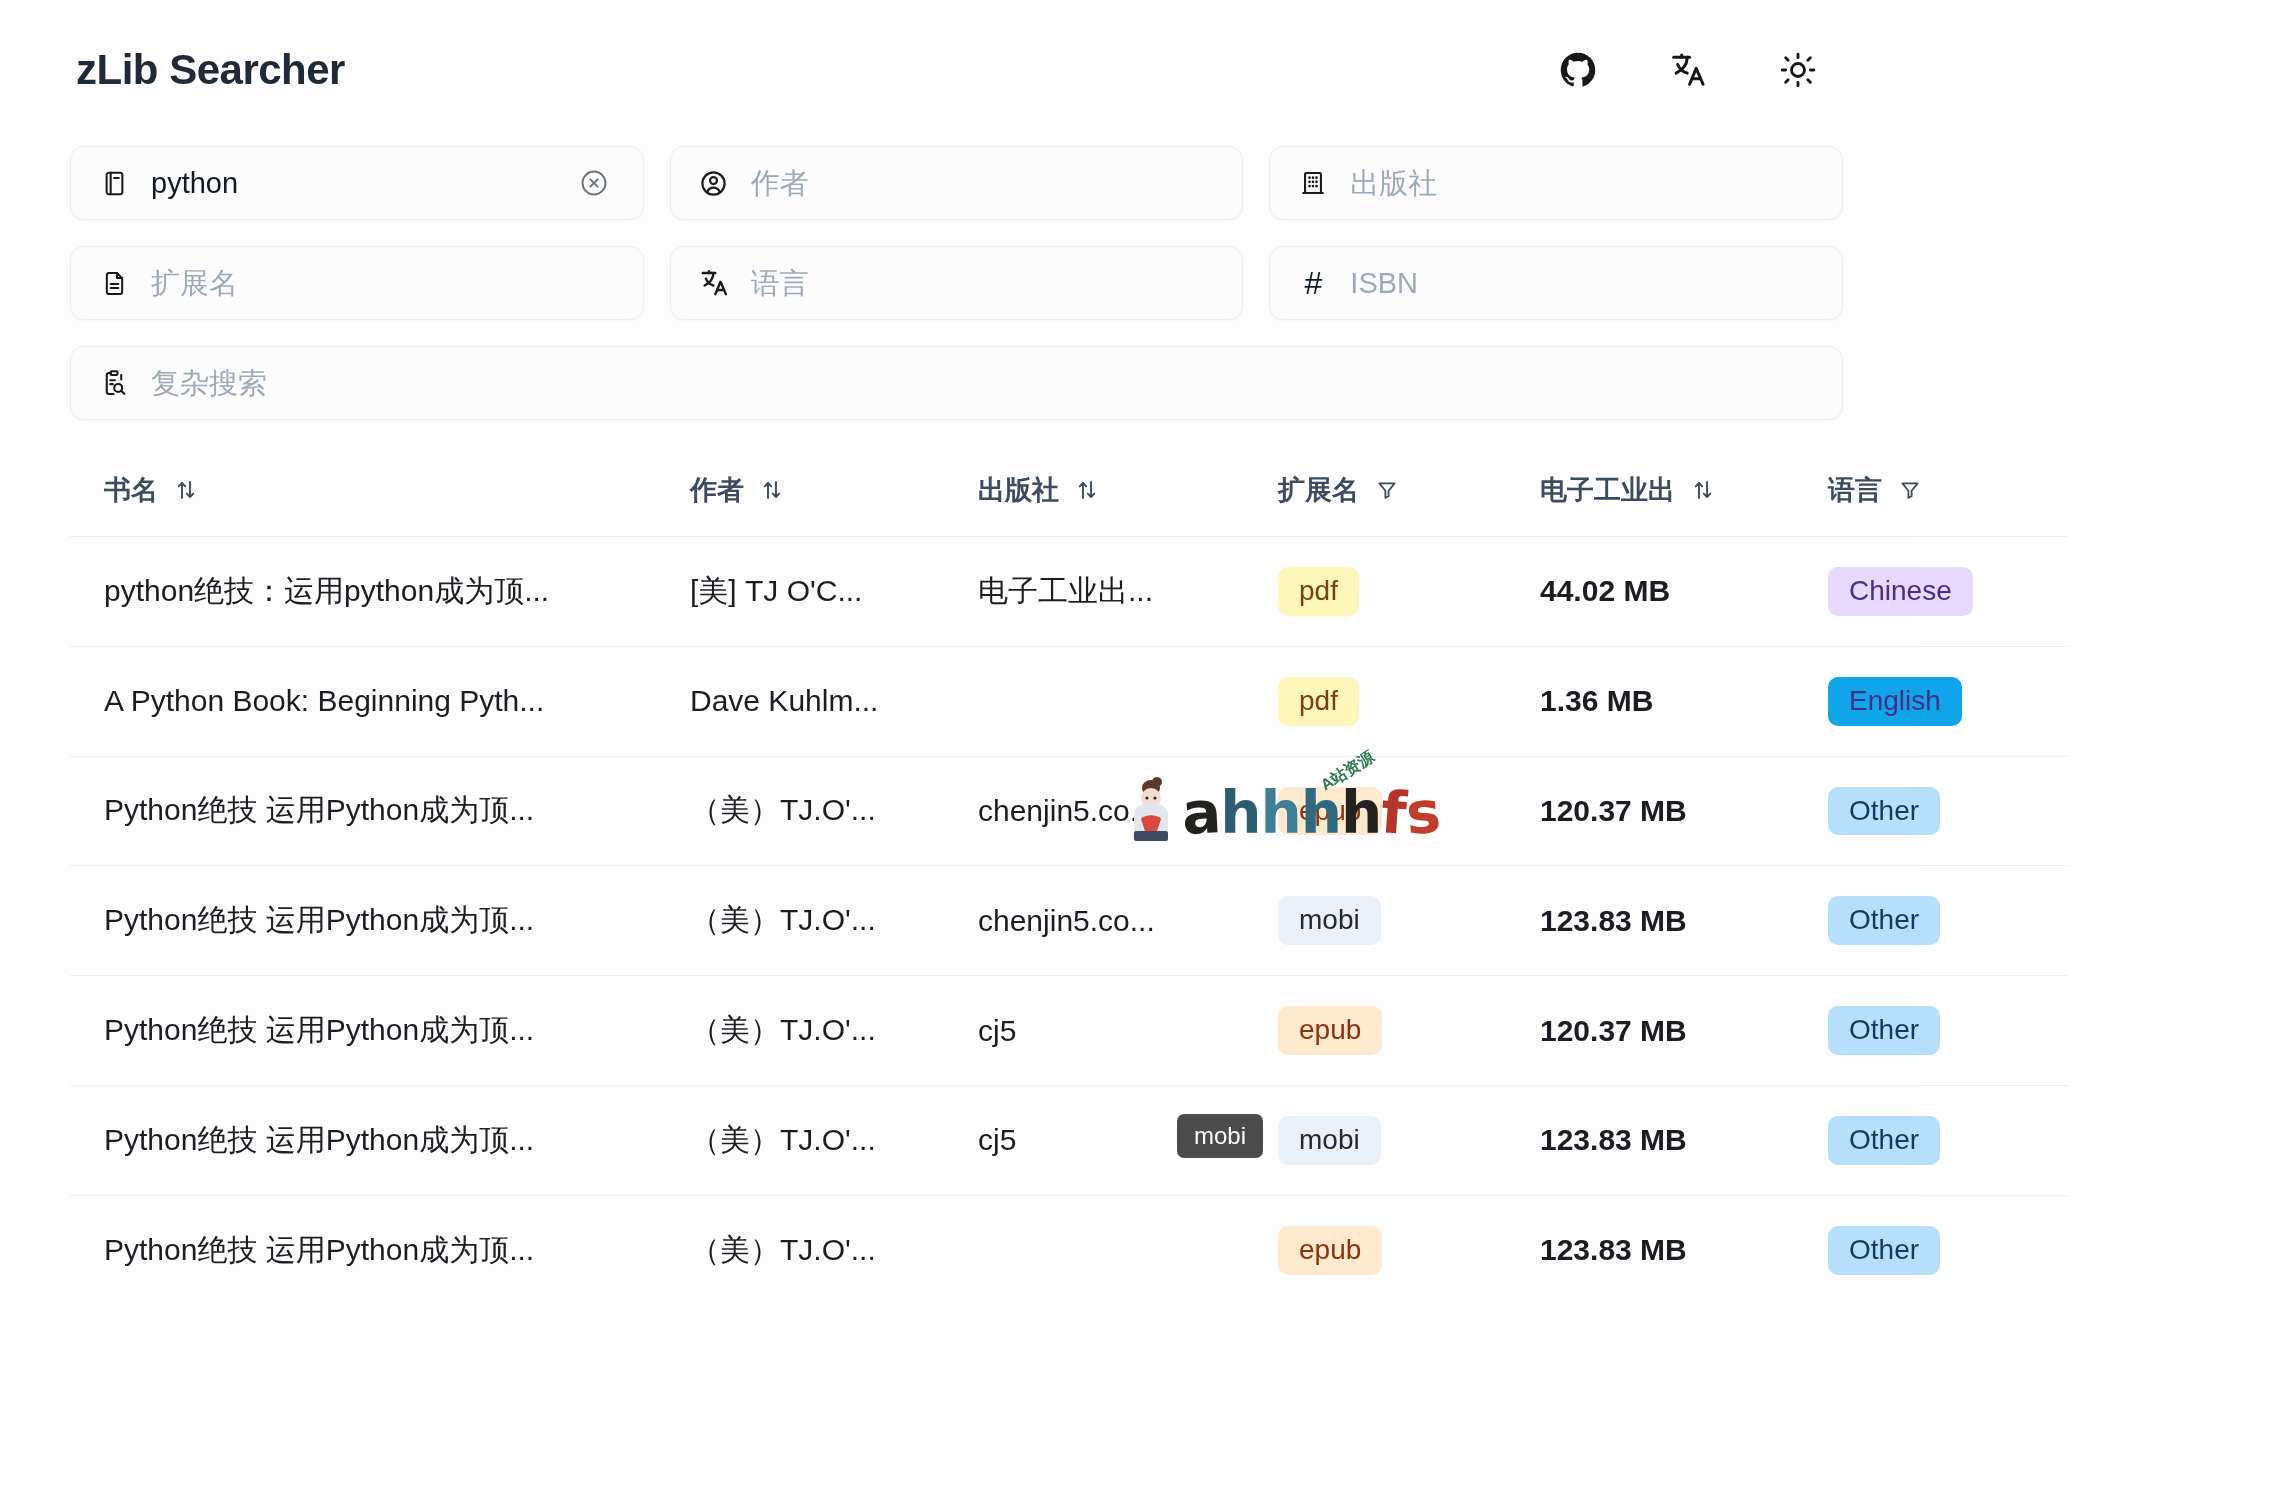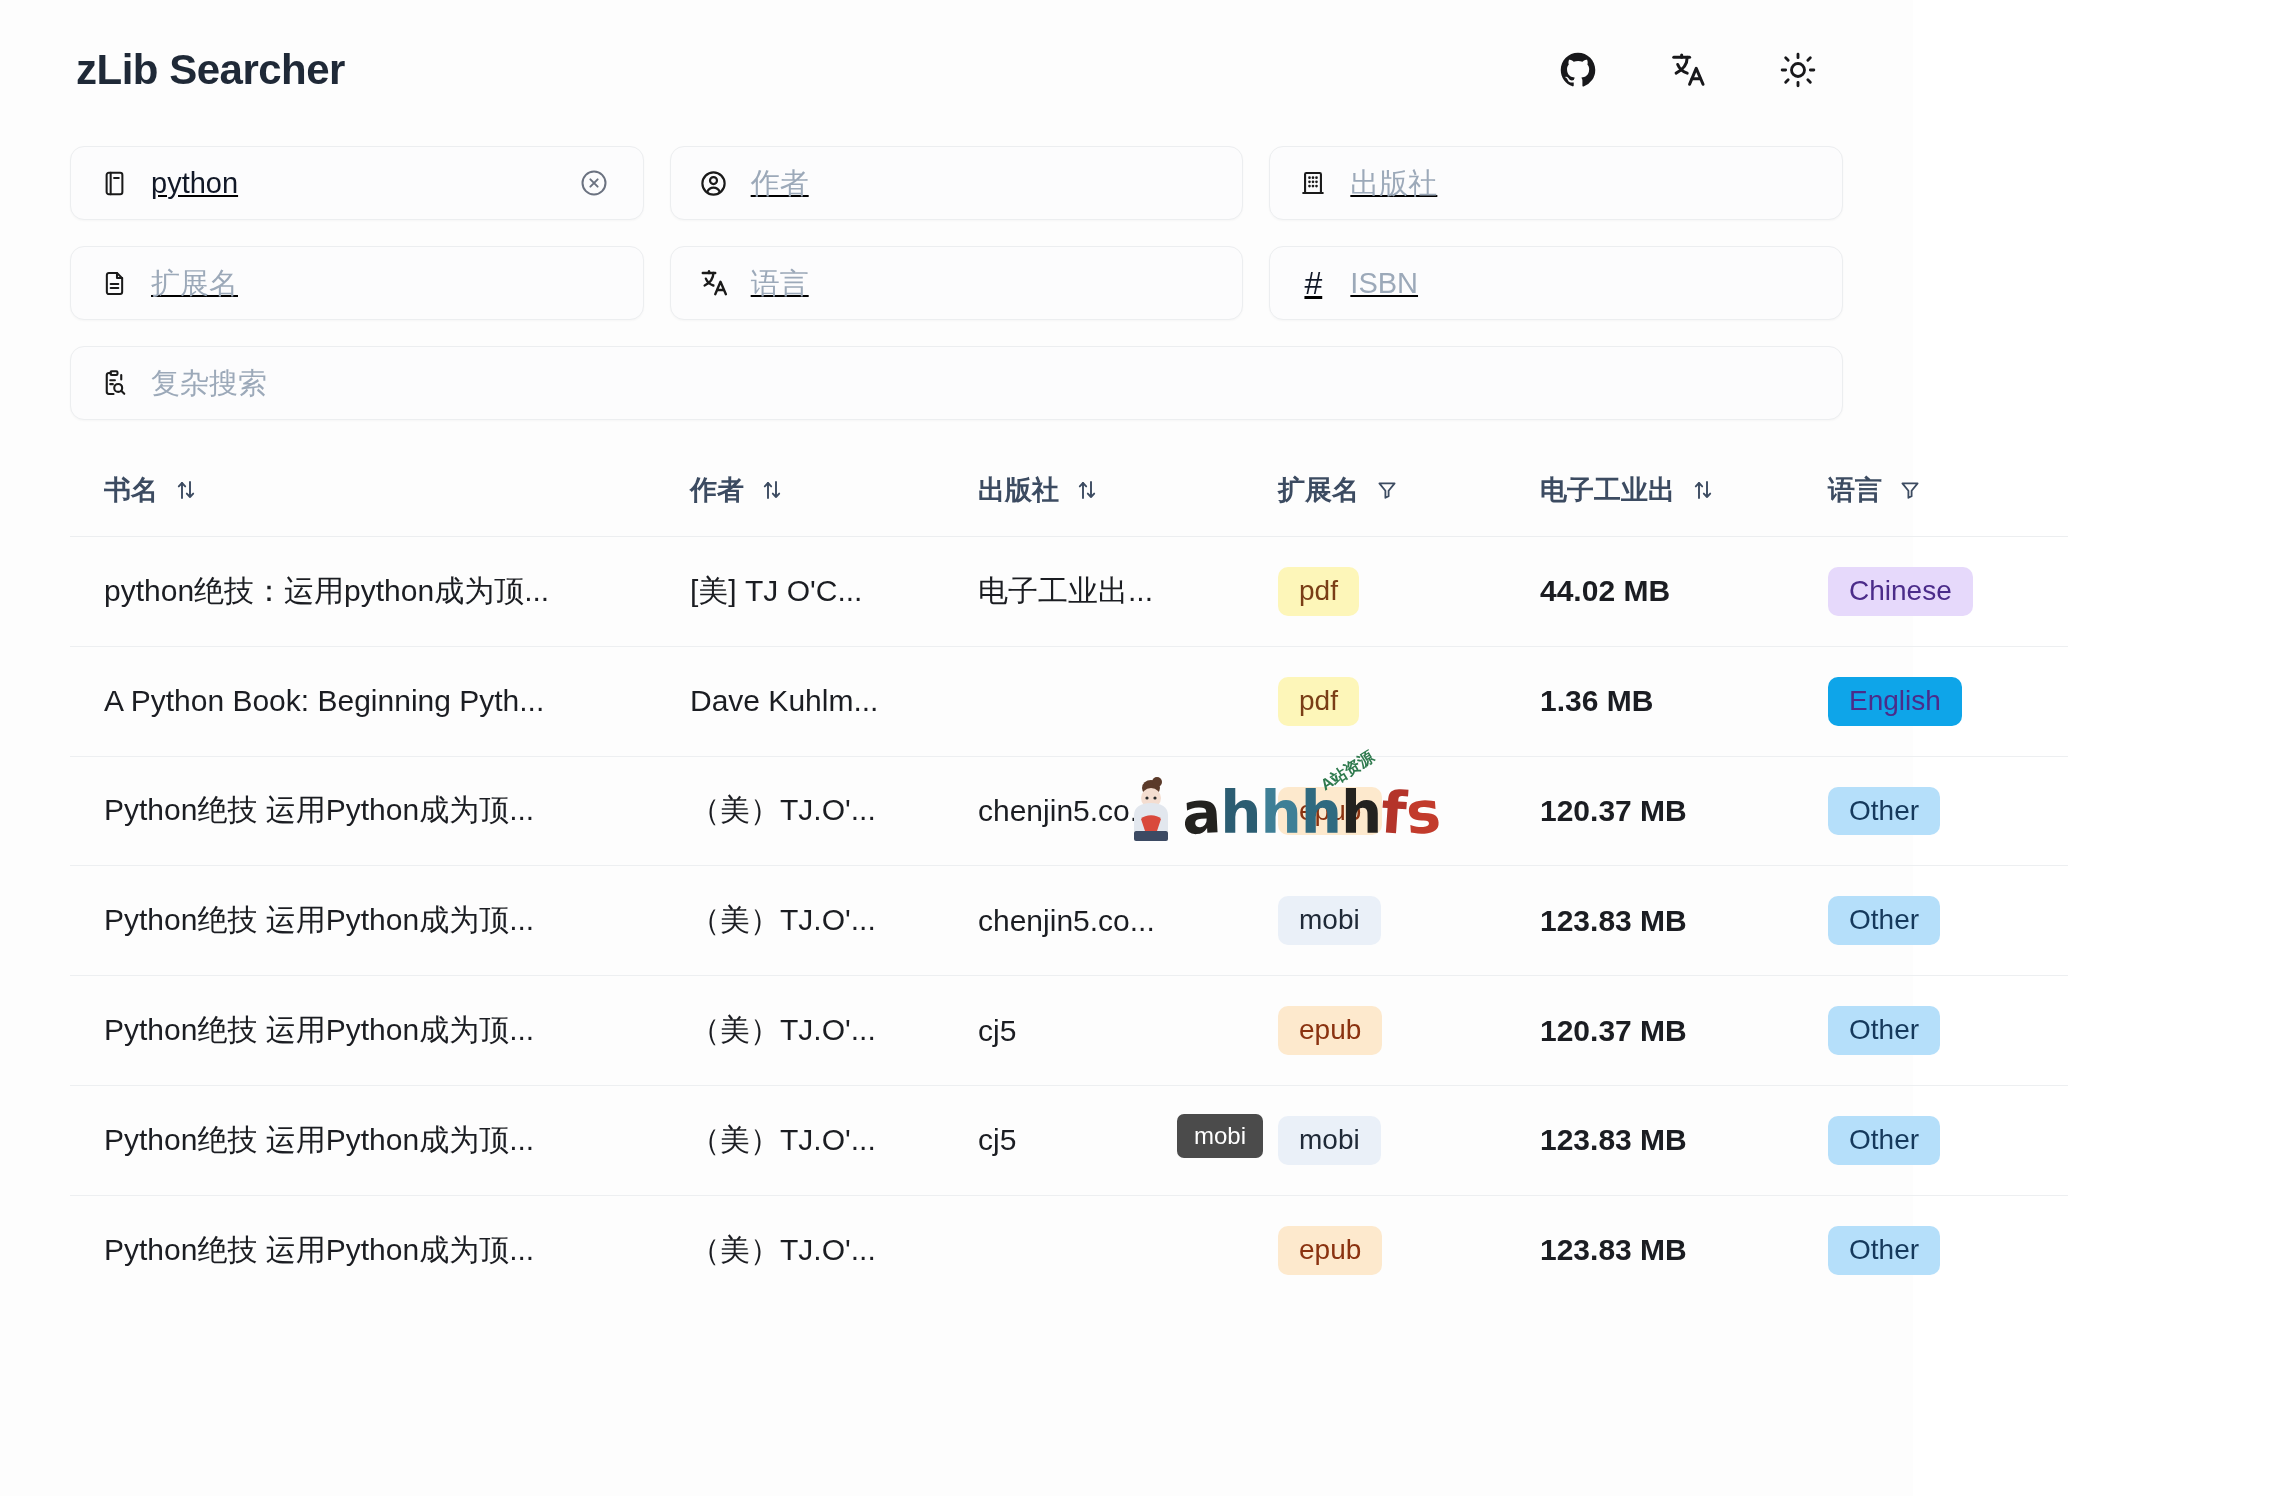--- a/index.html
+++ b/index.html
@@ -59,21 +59,21 @@
     display: flex;
     align-items: center;
     gap: 22px;
     height: 74px;
     border: 1px solid #eceef0;
     border-radius: 14px;
     background: #fcfcfd;
     padding: 0 26px 0 28px;
     box-shadow: 0 1px 2px rgba(16,24,40,.03);
   }
-  .field.w-third { flex: 1 1 0; text-decoration: underline; }
+  .field.w-third { flex: 1 1 0; }
   .field.w-full  { width: 100%; }
   .field-icon {
     flex: 0 0 auto;
     width: 30px; height: 30px;
     display: flex; align-items: center; justify-content: center;
     color: #1a1a1a;
   }
   .field-text {
     font-size: 29px;
     color: #111827;

